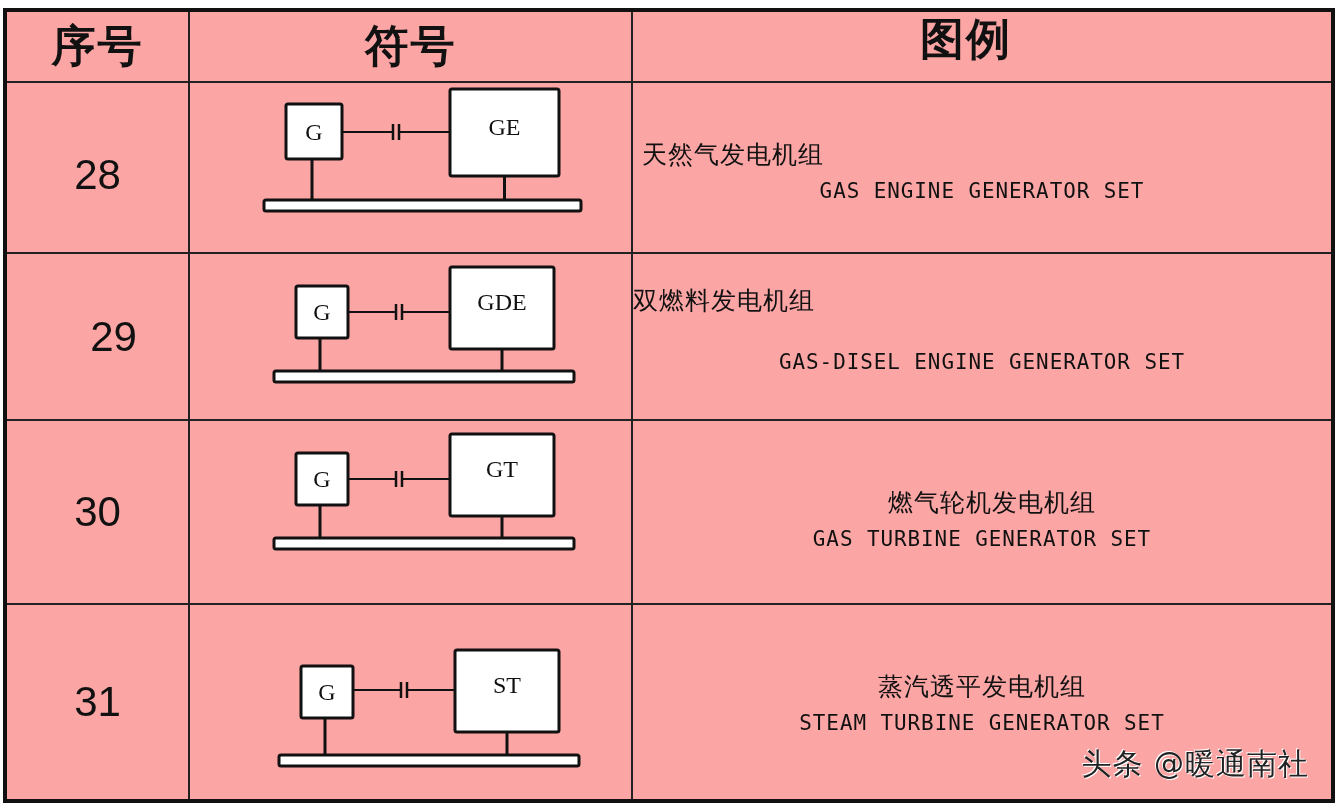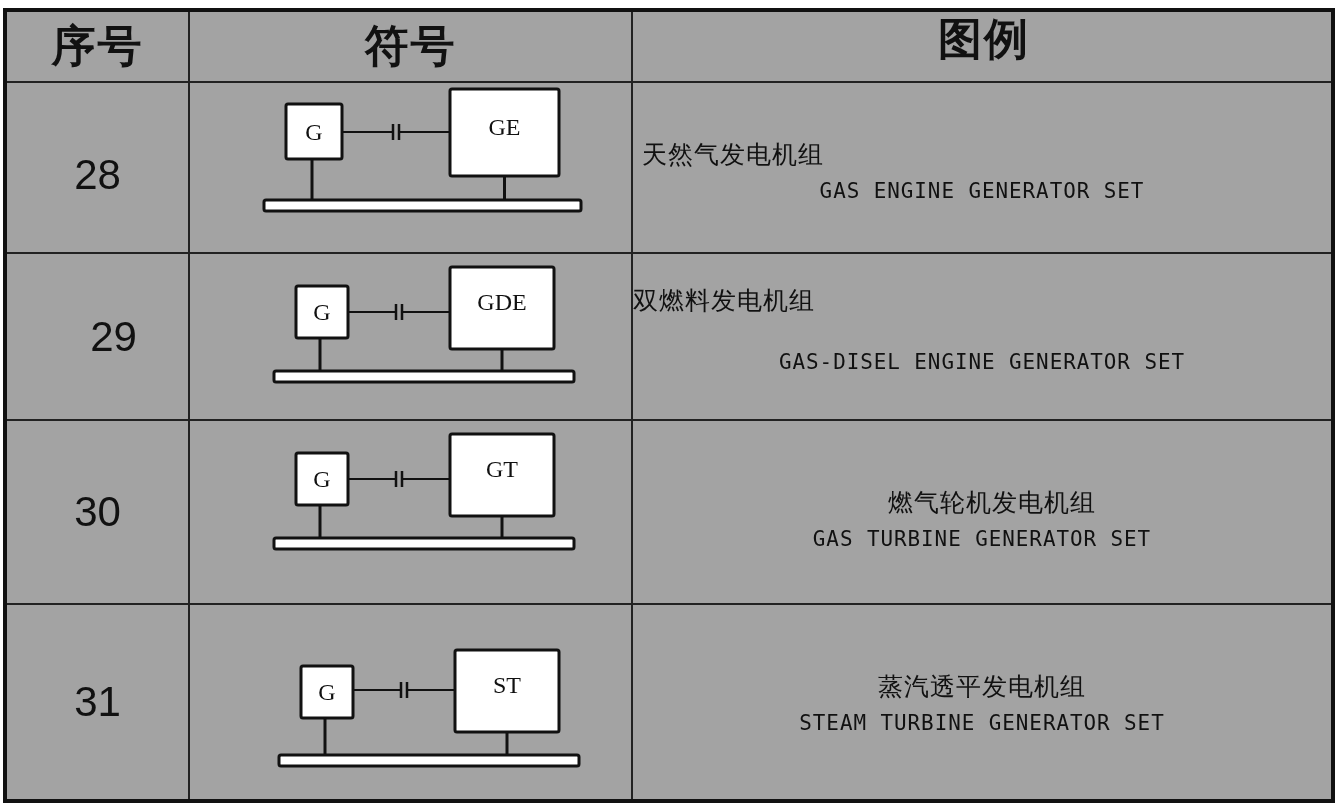--- a/index.html
+++ b/index.html
@@ -1,19 +1,19 @@
 <!DOCTYPE html>
 <html><head>
   <meta charset="utf-8">
   <style>
     html, body { margin: 0; padding: 0; background: #ffffff; }
     body { width: 1340px; height: 808px; position: relative; overflow: hidden;
            font-family: "DejaVu Sans", sans-serif; color: #111; }
     .table { position: absolute; left: 3px; top: 8px; width: 1332px; height: 795px;
-             border: 4px solid #111; box-sizing: border-box; background: #a3a3a3; }
+             border: 4px solid #111; box-sizing: border-box; background: #fca5a5; }
     .vline { position: absolute; top: 0; bottom: 0; width: 2px; background: #222; }
     .hline { position: absolute; left: 0; right: 0; height: 2px; background: #222; }
     .cell { position: absolute; display: flex; align-items: center; justify-content: center; }
     .hdr { font-size: 44px; font-weight: bold; letter-spacing: 2px; color: #111; }
     .num { font-family: "Liberation Sans", sans-serif; font-size: 42px; color: #111; }
     .cn { font-size: 25px; color: #111; letter-spacing: 1px; }
     .en { font-family: "DejaVu Sans Mono", monospace; font-size: 22px; color: #111;
           letter-spacing: 1px; transform: scaleX(0.95); }
     .watermark { position: absolute; right: 22px; bottom: 14px; font-size: 30px; color: #222;
                  text-shadow: 1px 1px 0 #fff, -1px -1px 0 #fff; letter-spacing: 1px; }
@@ -27,21 +27,21 @@
   <div class="vline" style="left:181px"></div>
   <div class="vline" style="left:624px"></div>
 
   <div class="hline" style="top:69px"></div>
   <div class="hline" style="top:240px"></div>
   <div class="hline" style="top:407px"></div>
   <div class="hline" style="top:591px"></div>
 
   <div class="cell hdr" style="left:0;top:0;width:181px;height:69px">序号</div>
   <div class="cell hdr" style="left:183px;top:0;width:441px;height:69px">符号</div>
-  <div class="cell hdr" style="left:628px;top:0;width:698px;height:55px">图例</div>
+  <div class="cell hdr" style="left:610px;top:0;width:698px;height:55px">图例</div>
 
   <div id="rows">
       <div>
         <div class="cell num" style="left: 0px; top: 78px; width: 181px; height: 169px;">28</div>
         <svg width="340" height="140" style="position: absolute; left: 257px; top: 77px; overflow: visible;">
           <rect x="22" y="15" width="56" height="55" rx="2" stroke="#111" stroke-width="3" fill="#fff"></rect>
           <text x="50" y="50.5" text-anchor="middle" font-size="24" fill="#111">G</text>
           <rect x="186" y="0" width="109" height="87" rx="2" stroke="#111" stroke-width="3" fill="#fff"></rect>
           <text x="240.5" y="45.5" text-anchor="middle" font-size="24" fill="#111">GE</text>
           <line x1="78" y1="43" x2="128" y2="43" stroke="#111" stroke-width="2"></line>
@@ -104,13 +104,14 @@
           <line x1="128" y1="32" x2="128" y2="48" stroke="#111" stroke-width="2.5"></line>
           <line x1="46" y1="68" x2="46" y2="105" stroke="#111" stroke-width="3"></line>
           <line x1="228" y1="82" x2="228" y2="105" stroke="#111" stroke-width="3"></line>
           <rect x="0" y="105" width="300" height="11" rx="2" stroke="#111" stroke-width="3" fill="#fff"></rect>
         </svg>
         <div class="cn" style="position: absolute; left: 626px; width: 698px; text-align: center; top: 658px;">蒸汽透平发电机组</div>
         <div class="en" style="position: absolute; left: 626px; width: 698px; text-align: center; top: 698px;">STEAM TURBINE GENERATOR SET</div>
       </div>
     </div>
 
+  <div class="watermark">头条 @暖通南社</div>
 </div>
 
 </body></html>

